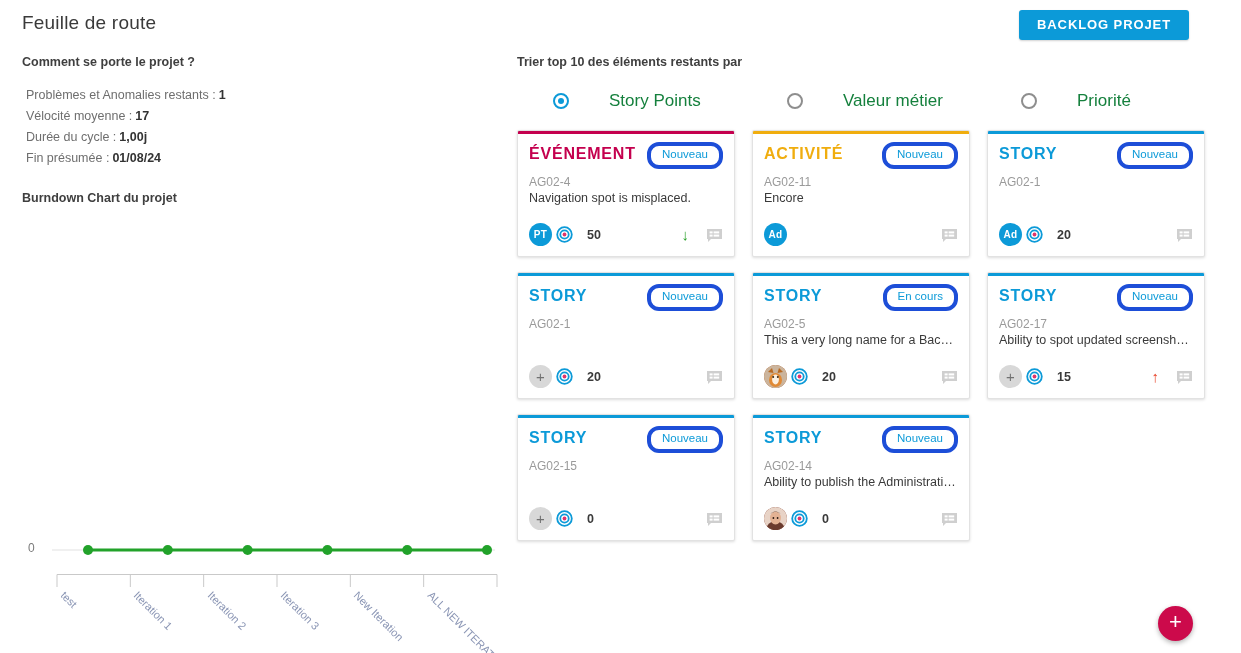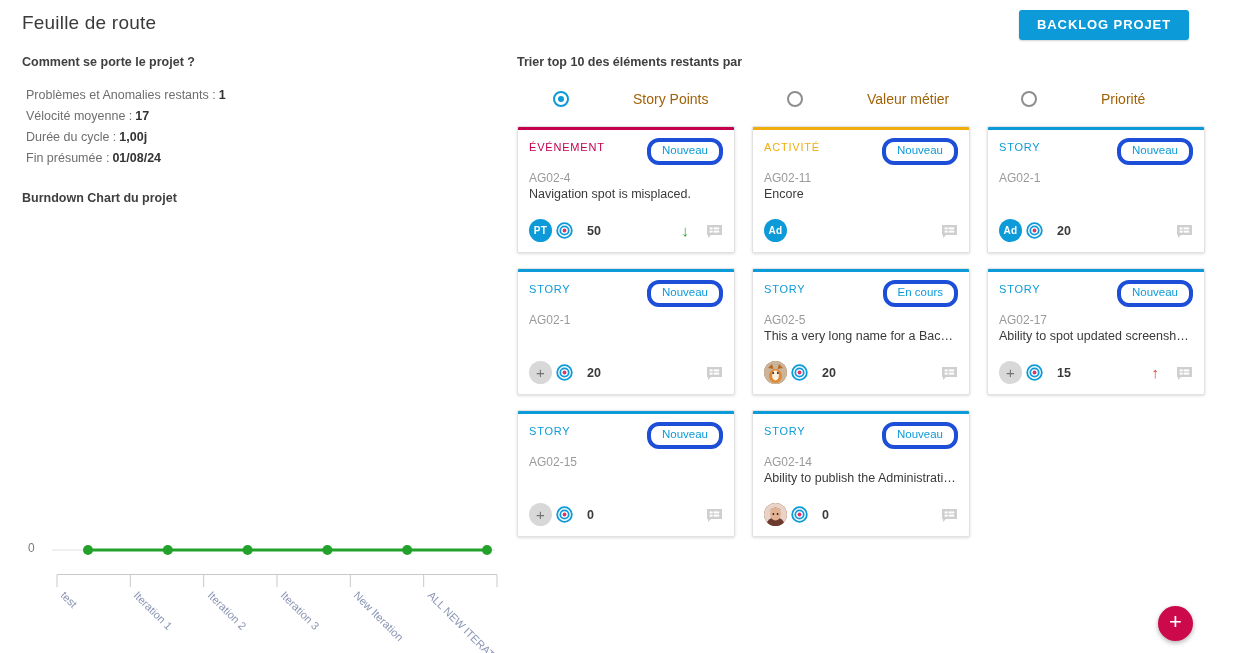--- a/index.html
+++ b/index.html
@@ -74,21 +74,21 @@
     width: 16px; height: 16px; border-radius: 50%;
     border: 2px solid #8e8e8e; background: #fff;
     margin-left: 36px; flex: 0 0 auto; cursor: pointer;
     position: relative;
   }
   .radio.on { border-color: #0c9ad8; }
   .radio.on::after {
     content: ""; position: absolute; left: 3px; top: 3px;
     width: 6px; height: 6px; border-radius: 50%; background: #0c9ad8;
   }
-  .radio-text { margin-left: 64px; font-size: 14px; color: #a16207; }
+  .radio-text { margin-left: 40px; font-size: 17px; color: #15803d; }
 
   
   .cards {
     display: flex; flex-wrap: wrap;
     margin-top: 19px;
     gap: 15px 17px;
     width: 700px;
   }
   .card {
     width: 218px; height: 127px;
@@ -98,21 +98,21 @@
     box-shadow: 0 1px 3px rgba(0,0,0,.14);
     position: relative;
     padding: 11px 11px 0 11px;
     overflow: hidden;
   }
   .card .topbar {
     position: absolute; left: 0; top: 0; right: 0; height: 3px;
   }
   .card-head { display: flex; align-items: flex-start; justify-content: space-between; }
   .card-type {
-    font-size: 11px; font-weight: 400; letter-spacing: .8px; padding-top: 3px;
+    font-size: 16px; font-weight: 700; letter-spacing: .8px; padding-top: 3px;
   }
   .card-status {
     border: 4px solid #1d4ed8; color: #0c9ad8; background: #fff;
     border-radius: 12px; font-size: 11.5px;
     padding: 3px 11px 4px 11px; white-space: nowrap;
     cursor: pointer; line-height: 1;
   }
   .card-ref { font-size: 12px; color: #9a9a9a; margin-top: 6px; }
   .card-name {
     font-size: 12.5px; color: #3a3a3a; margin-top: 2px;

